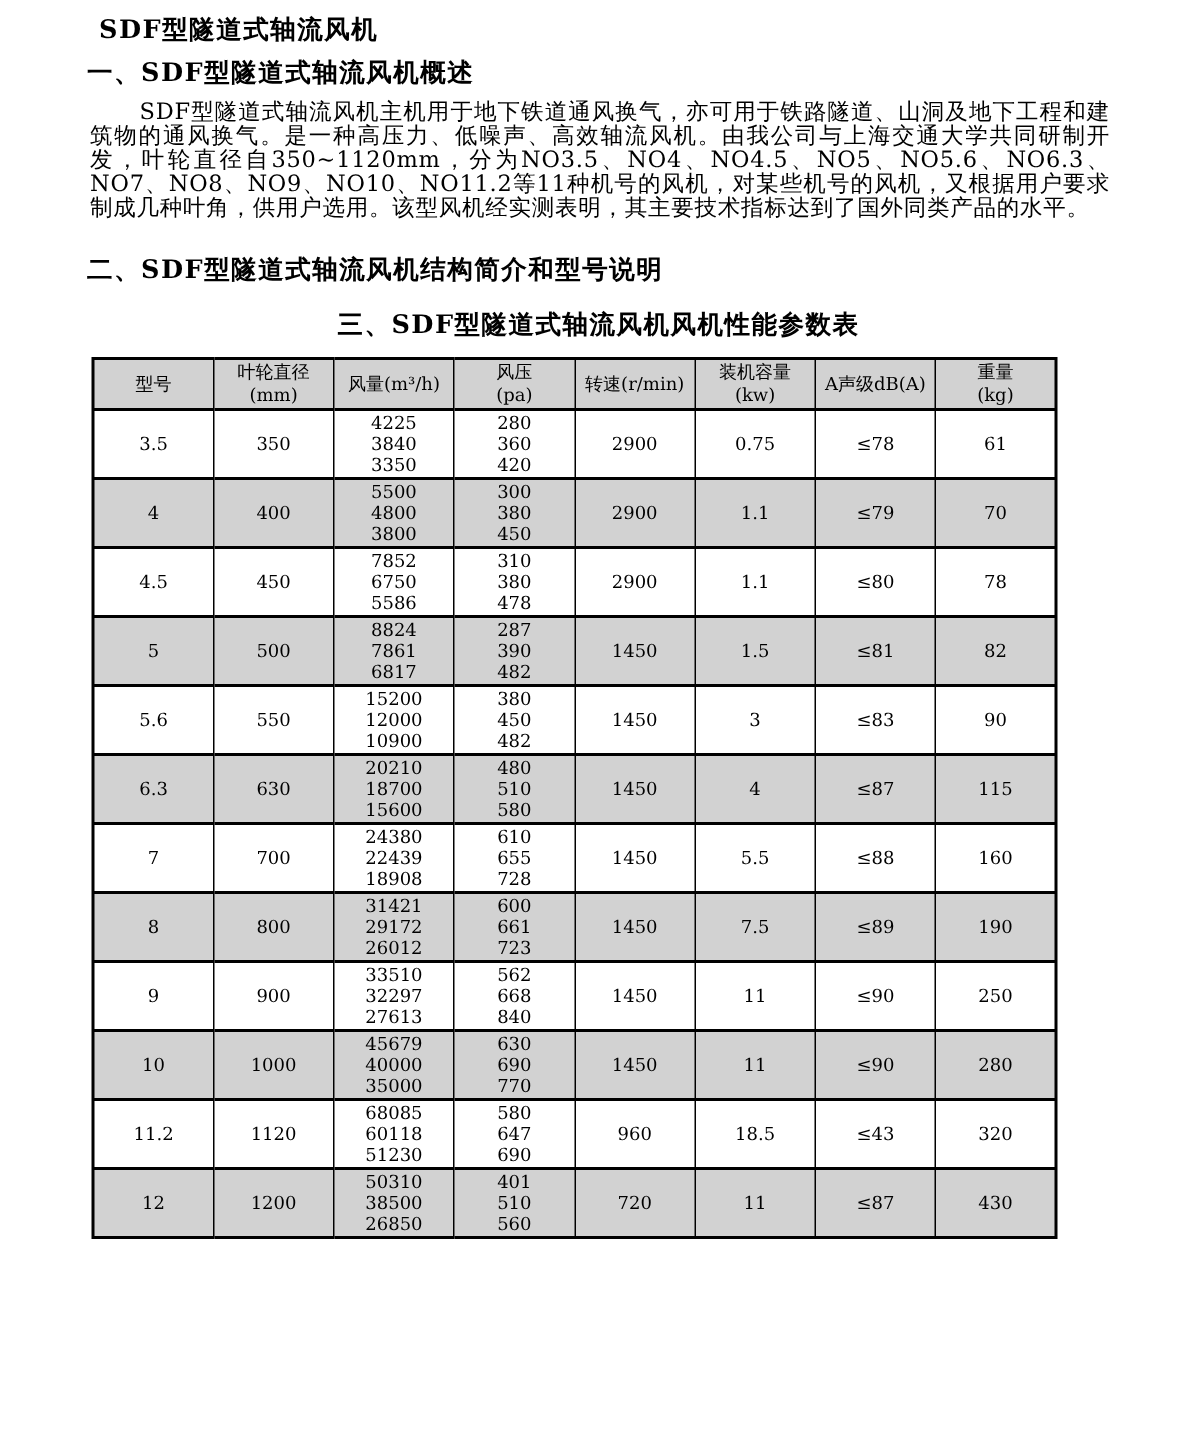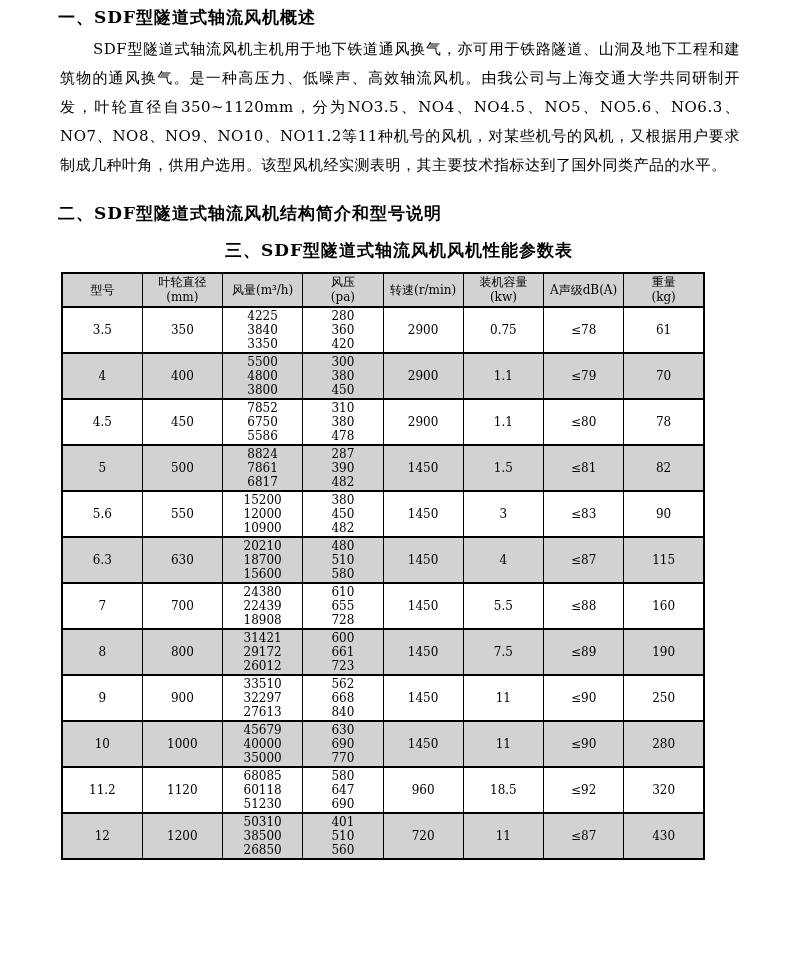--- a/index.html
+++ b/index.html
@@ -25,21 +25,21 @@
   .section-heading {
     font-size: 17px;
     font-weight: bold;
     letter-spacing: 1px;
     margin: 0 0 6px -2px;
   }
   .heading-2 { margin-top: 22px; }
   .heading-3 { margin-top: 14px; margin-bottom: 10px; text-align: center; }
   .body-paragraph {
     font-size: 15px;
-    line-height: 29px;
+    line-height: 16px;
     text-indent: 2.2em;
     text-align: justify;
     letter-spacing: 0.5px;
     margin: 4px 0 8px 0;
   }
   .perf-table {
     border-collapse: collapse;
     width: 644px;
     margin-left: 1px;
     border: 2px solid #000;
@@ -68,20 +68,21 @@
   .perf-table tbody tr.shaded td {
     background: var(--shade, #d2d2d2);
   }
   .cell-line { display: block; }
 </style>
 </head>
 <body>
 
 <div class="page">
 
+  <div class="doc-title">SDF型隧道式轴流风机</div>
 
   <div class="section-heading">一、SDF型隧道式轴流风机概述</div>
 
   <p class="body-paragraph">SDF型隧道式轴流风机主机用于地下铁道通风换气，亦可用于铁路隧道、山洞及地下工程和建筑物的通风换气。是一种高压力、低噪声、高效轴流风机。由我公司与上海交通大学共同研制开发，叶轮直径自350~1120mm，分为NO3.5、NO4、NO4.5、NO5、NO5.6、NO6.3、NO7、NO8、NO9、NO10、NO11.2等11种机号的风机，对某些机号的风机，又根据用户要求制成几种叶角，供用户选用。该型风机经实测表明，其主要技术指标达到了国外同类产品的水平。</p>
 
   <div class="section-heading heading-2">二、SDF型隧道式轴流风机结构简介和型号说明</div>
 
 
   <div class="section-heading heading-3">三、SDF型隧道式轴流风机风机性能参数表</div>
 
@@ -307,21 +308,21 @@
             <span class="cell-line">60118</span>
             <span class="cell-line">51230</span>
           </td>
           <td>
             <span class="cell-line">580</span>
             <span class="cell-line">647</span>
             <span class="cell-line">690</span>
           </td>
           <td>960</td>
           <td>18.5</td>
-          <td>≤92</td>
+          <td>≤43</td>
           <td>320</td>
         </tr>
         <tr class="shaded">
           <td>12</td>
           <td>1200</td>
           <td>
             <span class="cell-line">50310</span>
             <span class="cell-line">38500</span>
             <span class="cell-line">26850</span>
           </td>

